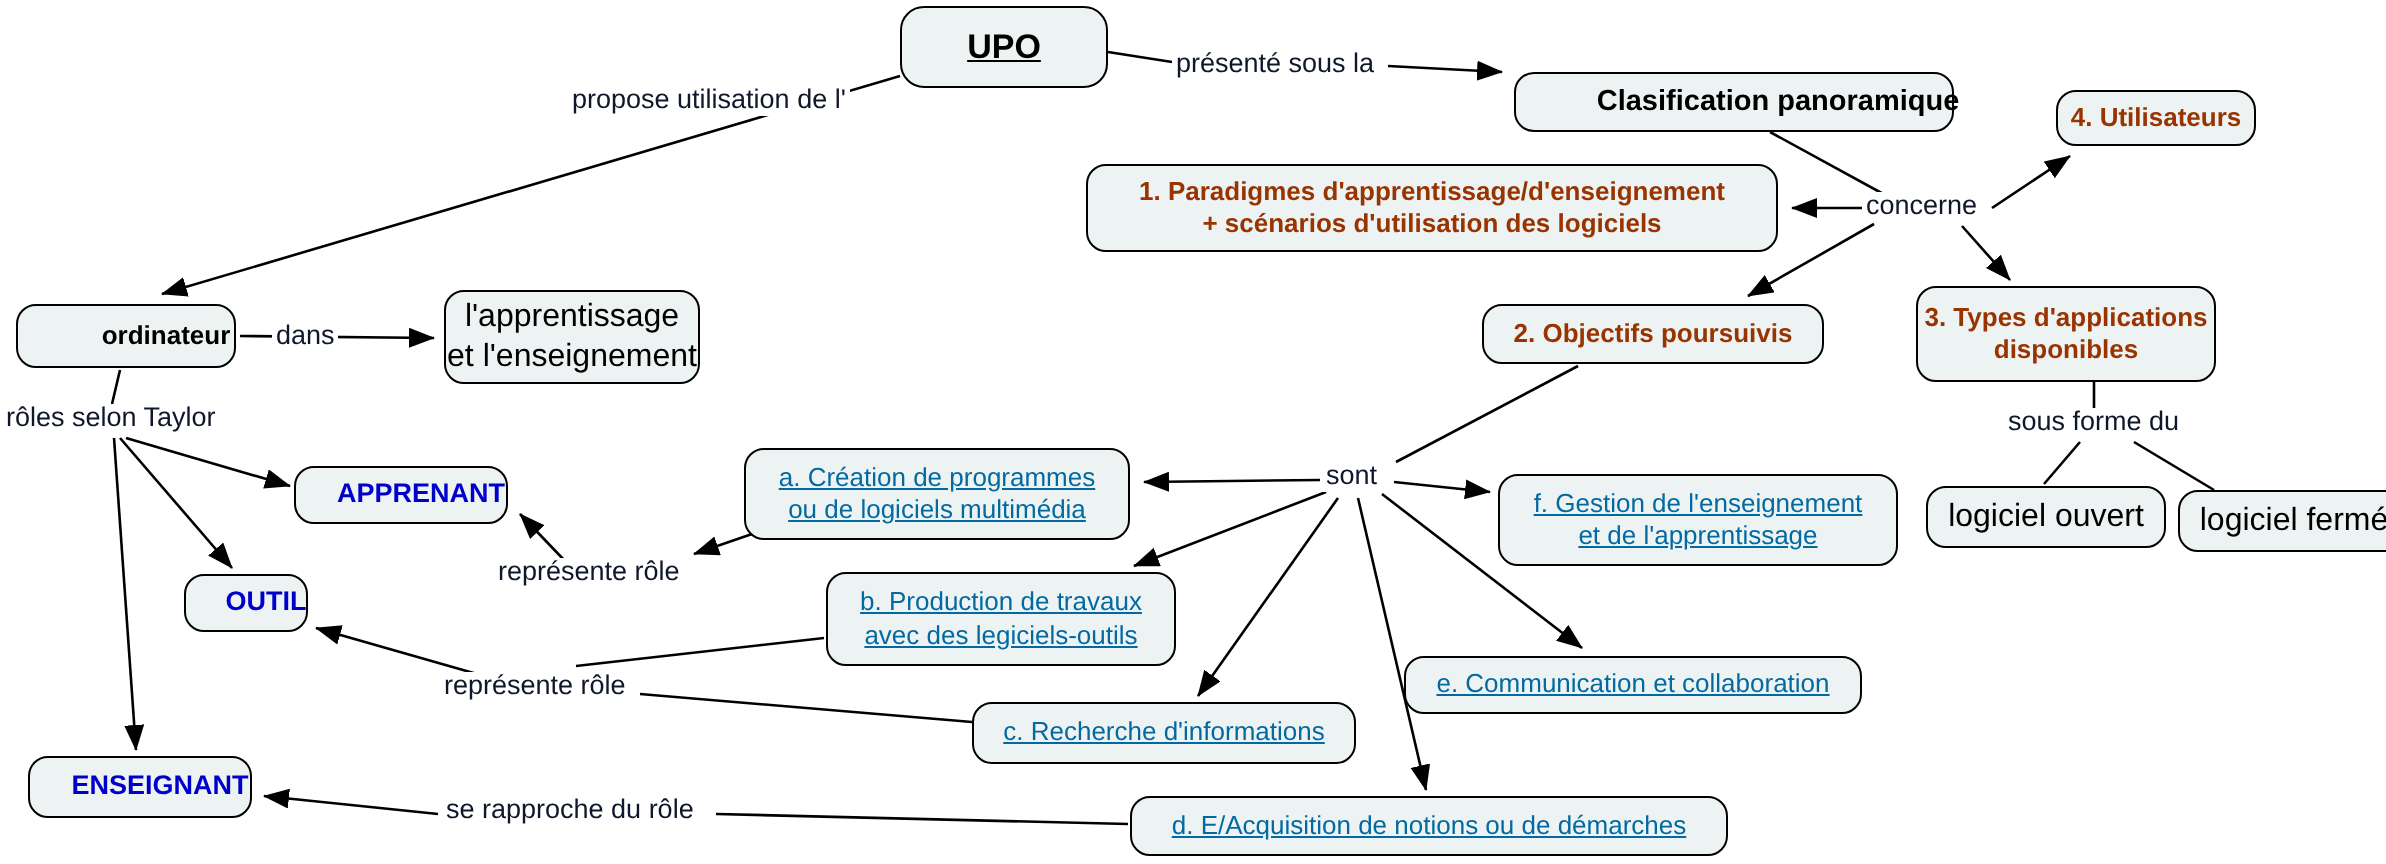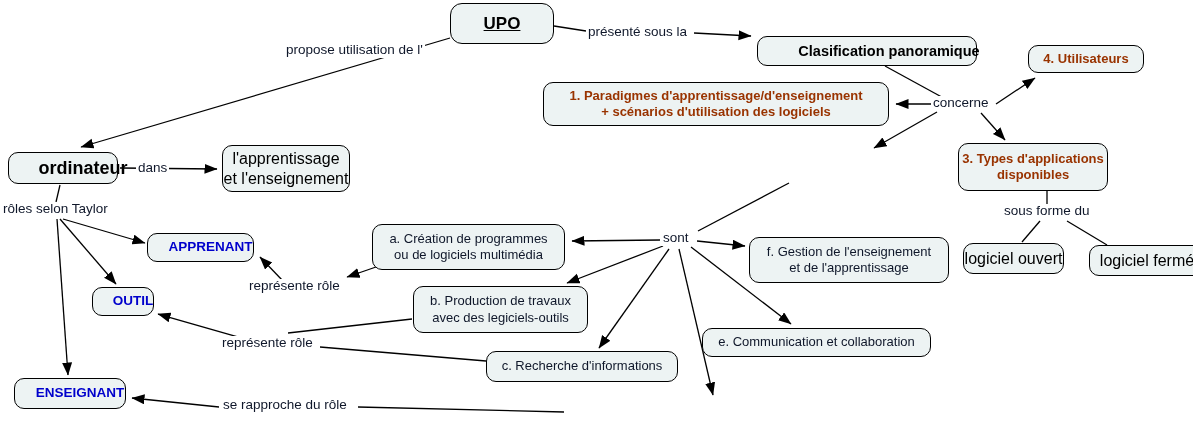--- a/index.html
+++ b/index.html
@@ -9,24 +9,24 @@
   }
   .canvas svg { position:absolute; left:0; top:0; z-index:1; }
   .node {
     position:absolute; box-sizing:border-box; z-index:2;
     background:#edf3f3; border:1.5px solid #000; border-radius:10px;
     display:flex; flex-direction:column; align-items:center; justify-content:center;
     text-align:center; font-size:13px; line-height:1.25; color:#000; white-space:nowrap;
   }
   .t-upo   { font-size:17px; font-weight:bold; border-radius:12px;text-decoration:underline; }
   .t-big   { font-size:14.5px; font-weight:bold;padding-left:44px; }
-  .t-ord   { font-size:18px; font-weight:bold;padding-left:40px; }
+  .t-ord   { font-size:13px; font-weight:bold;padding-left:40px; }
   .red     { color:#993300; font-weight:bold; }
   .blue    { color:#0000cc; font-weight:bold; font-size:13.5px;padding-left:20px; }
-  .green   { color:#0f172a; }
+  .green   { color:#0369a1;text-decoration:underline; }
   .plain   { font-size:16px; }
   .lbl {
     position:absolute; z-index:3; background:#ffffff; color:#0f172a;
     font-size:13.5px; white-space:nowrap; padding:0 2px; line-height:1.1;
   }
 </style>
 </head>
 <body>
 
 <div class="canvas">
@@ -72,36 +72,39 @@
   </svg>
 
   <div class="node t-upo" style="left:450px;top:3px;width:104px;height:41px">
     <span>UPO</span>
   </div>
 
   <div class="node t-big" style="left:757px;top:36px;width:220px;height:30px">
     <span>Clasification panoramique</span>
   </div>
 
-  <div class="node red" style="left:1028px;top:45px;width:116px;height:28px">
+  <div class="node red" style="left:1028px;top:45px;width:100px;height:28px">
     <span>4. Utilisateurs</span>
   </div>
 
   <div class="node red" style="left:543px;top:82px;width:346px;height:44px">
     <span>1. Paradigmes d'apprentissage/d'enseignement</span>
     <span>+ scénarios d'utilisation des logiciels</span>
   </div>
 
+  <div class="node red" style="left:741px;top:152px;width:171px;height:30px">
+    <span>2. Objectifs poursuivis</span>
+  </div>
 
   <div class="node red" style="left:958px;top:143px;width:150px;height:48px">
     <span>3. Types d'applications</span>
     <span>disponibles</span>
   </div>
 
-  <div class="node plain" style="left:963px;top:243px;width:101px;height:31px">
+  <div class="node plain" style="left:963px;top:243px;width:120px;height:31px">
     <span>logiciel ouvert</span>
   </div>
 
   <div class="node plain" style="left:1089px;top:245px;width:116px;height:31px">
     <span>logiciel fermé</span>
   </div>
 
   <div class="node t-ord" style="left:8px;top:152px;width:110px;height:32px">
     <span>ordinateur</span>
   </div>
@@ -130,20 +133,23 @@
 
   <div class="node green" style="left:413px;top:286px;width:175px;height:47px">
     <span>b. Production de travaux</span>
     <span>avec des legiciels-outils</span>
   </div>
 
   <div class="node green" style="left:486px;top:351px;width:192px;height:31px">
     <span>c. Recherche d'informations</span>
   </div>
 
+  <div class="node green" style="left:565px;top:398px;width:299px;height:30px">
+    <span>d. E/Acquisition de notions ou de démarches</span>
+  </div>
 
   <div class="node green" style="left:702px;top:328px;width:229px;height:29px">
     <span>e. Communication et collaboration</span>
   </div>
 
   <div class="node green" style="left:749px;top:237px;width:200px;height:46px">
     <span>f. Gestion de l'enseignement</span>
     <span>et de l'apprentissage</span>
   </div>
 

